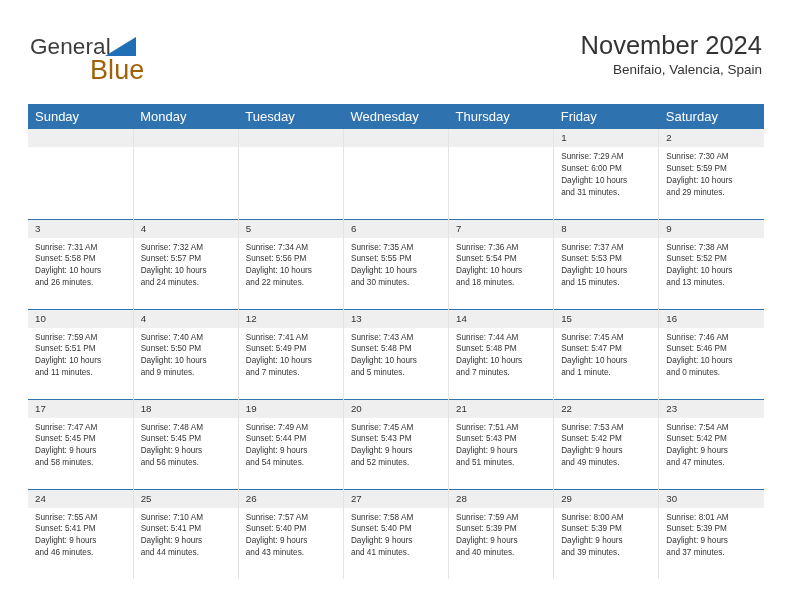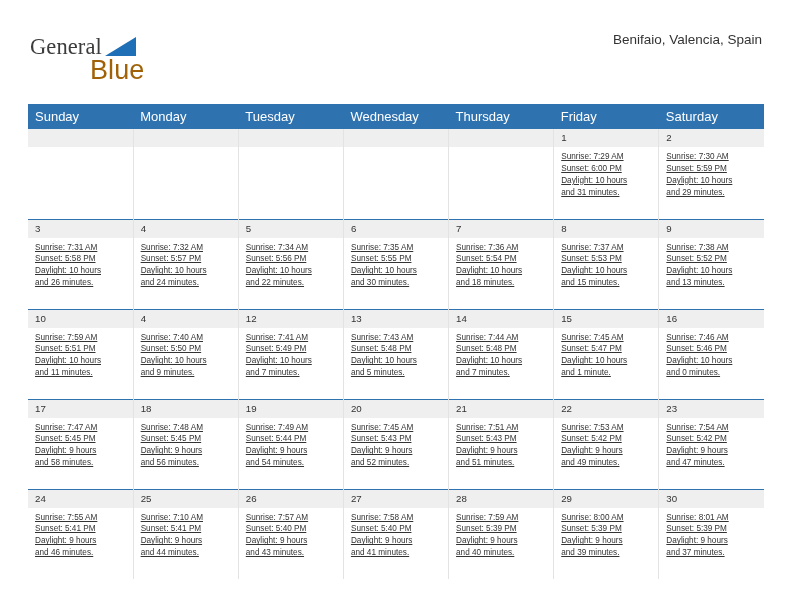--- a/index.html
+++ b/index.html
@@ -36,21 +36,21 @@
     width: 230px;
     height: 52px;
   }
   .logo-general {
     position: absolute;
     left: 0;
     top: 0;
     font-size: 22.5px;
     letter-spacing: 0.1px;
     color: #3c3c3c;
-    font-family: Liberation Serif, serif;
+    font-family: Liberation Sans, sans-serif;
   }
   .logo-triangle {
     position: absolute;
     left: 75px;
     top: 3px;
     width: 0;
     height: 0;
     border-left: 31px solid transparent;
     border-bottom: 19px solid #1e6fb5;
   }
@@ -137,40 +137,40 @@
     line-height: 10px;
   }
   .daycell.empty .daynum {
     background: #efefef;
   }
   .details {
     padding: 4px 5px 0 7px;
     font-size: 8.2px;
     color: #333333;
     line-height: 11.9px;
-    text-decoration: underline;
   }
   .details div {
     white-space: nowrap;
   }
 </style>
 </head>
 <body>
 
 <div class="page">
 
   <div class="header">
 
     <div class="logo">
       <span class="logo-general">General</span>
       <span class="logo-triangle"></span>
       <span class="logo-blue">Blue</span>
     </div>
 
     <div class="title-block">
+      <div class="cal-title">November 2024</div>
       <div class="cal-subtitle">Benifaio, Valencia, Spain</div>
     </div>
 
   </div>
 
   <table class="calendar">
     <thead>
       <tr>
         <th>Sunday</th>
         <th>Monday</th>

